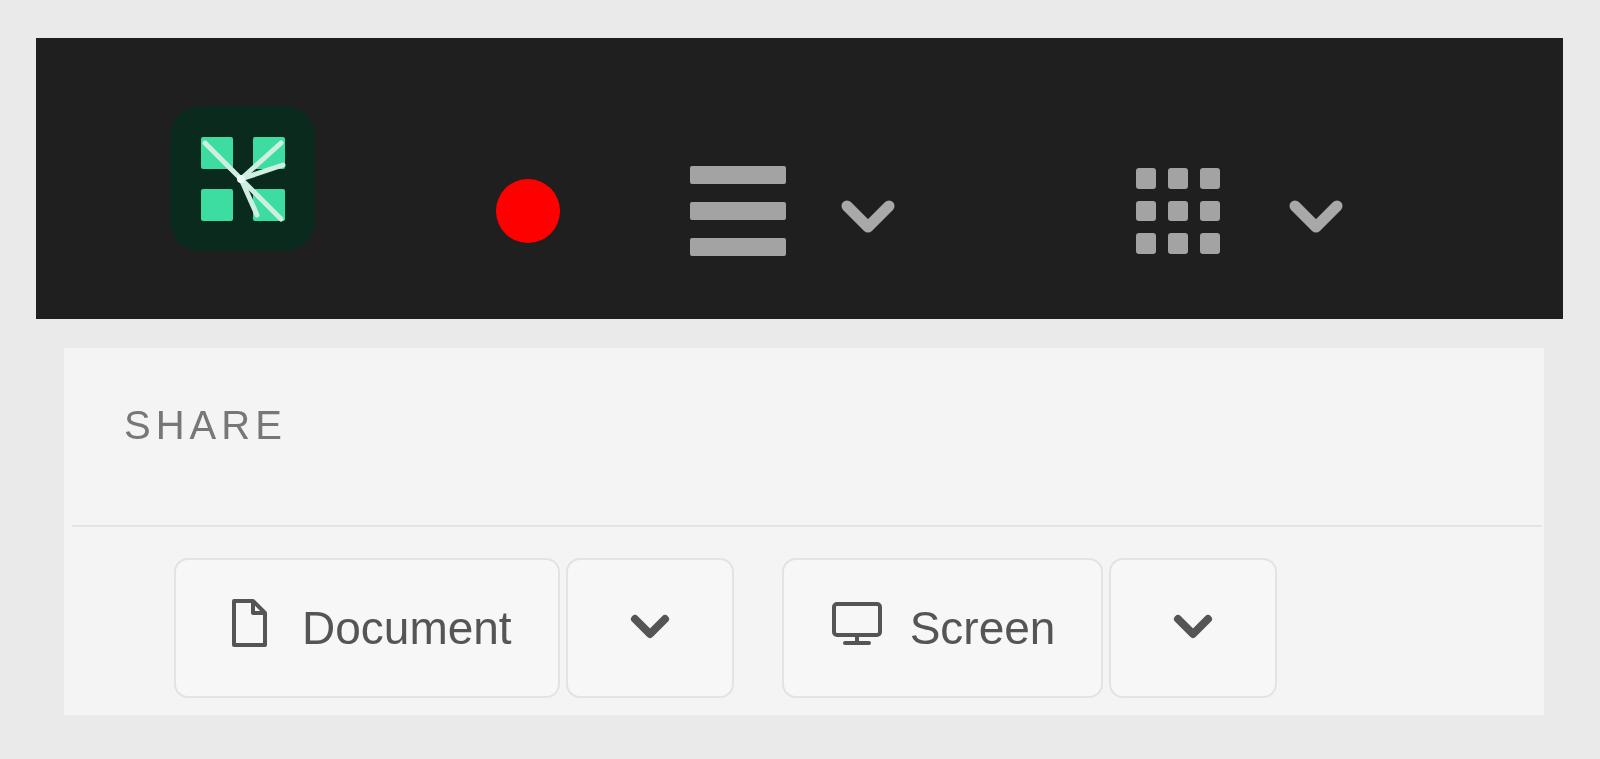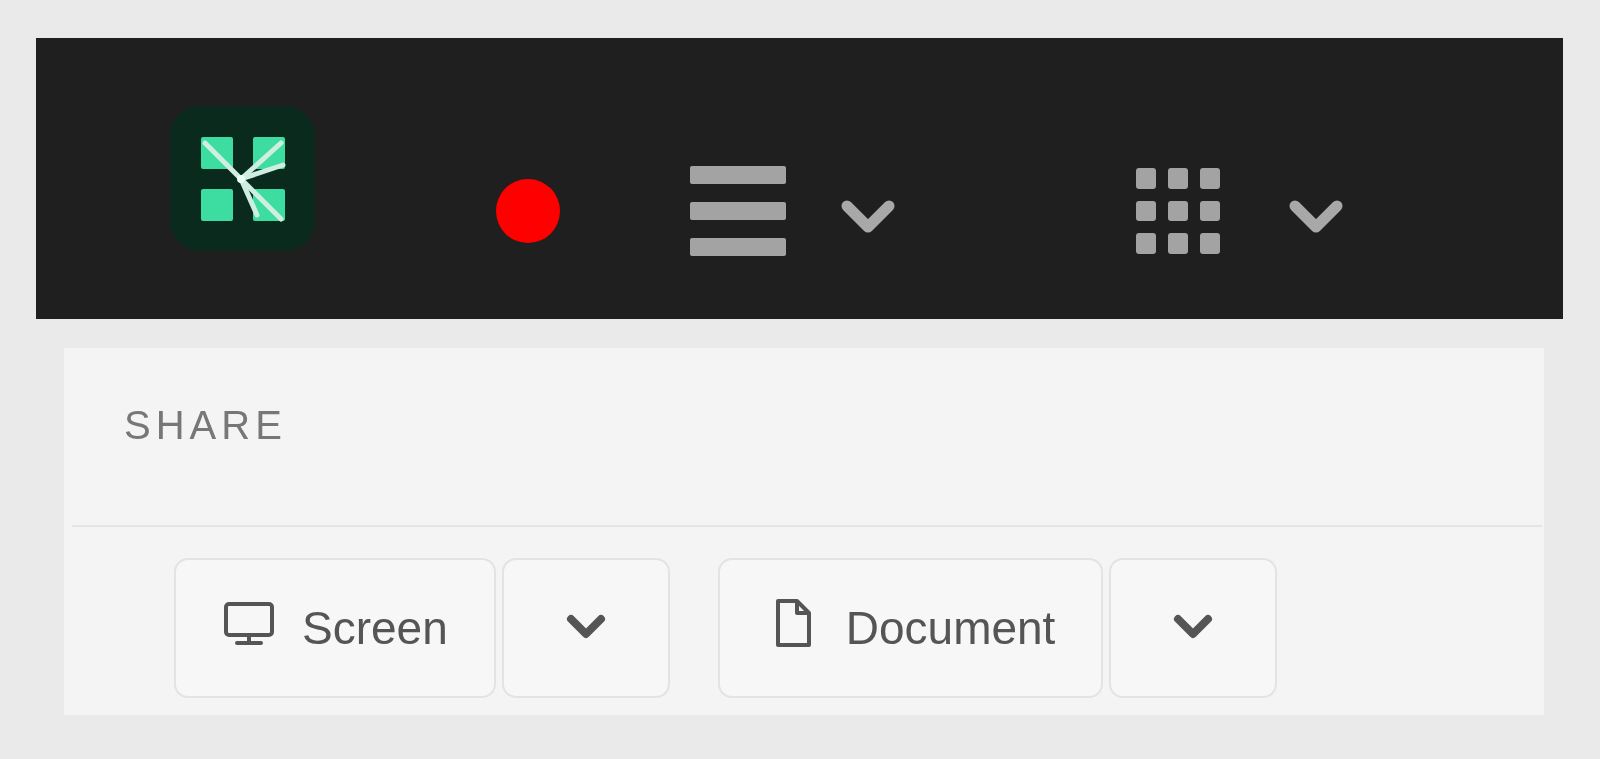--- a/index.html
+++ b/index.html
@@ -247,45 +247,45 @@
     <div class="panel-section-title">SHARE</div>
 
     <div class="panel-divider"></div>
 
     <div class="share-row">
 
       <div class="btn-group">
         <div class="share-btn">
           <span class="btn-icon">
             <svg width="54" height="54" viewBox="0 0 54 54" xmlns="http://www.w3.org/2000/svg">
-              <rect x="4" y="8" width="46" height="31" rx="3" fill="none" stroke="#555555" stroke-width="4"></rect>
-              <line x1="27" y1="39" x2="27" y2="46" stroke="#555555" stroke-width="4" stroke-linecap="round"></line>
-              <line x1="15" y1="47" x2="39" y2="47" stroke="#555555" stroke-width="4" stroke-linecap="round"></line>
-            </svg>
-          </span>
-          <span class="btn-label">Screen</span>
+              <path d="M12 5 H31 L43 17 V49 H12 Z" fill="none" stroke="#555555" stroke-width="4" stroke-linejoin="round"></path>
+              <path d="M31 5 V17 H43" fill="none" stroke="#555555" stroke-width="4" stroke-linejoin="round"></path>
+            </svg>
+          </span>
+          <span class="btn-label">Document</span>
         </div>
         <div class="share-caret">
           <span>
             <svg width="56" height="56" viewBox="0 0 56 56" xmlns="http://www.w3.org/2000/svg">
               <polyline points="13,21 28,36 43,21" fill="none" stroke="#555555" stroke-width="8" stroke-linecap="round" stroke-linejoin="round"></polyline>
             </svg>
           </span>
         </div>
       </div>
 
       <div class="btn-group">
         <div class="share-btn">
           <span class="btn-icon">
             <svg width="54" height="54" viewBox="0 0 54 54" xmlns="http://www.w3.org/2000/svg">
-              <path d="M12 5 H31 L43 17 V49 H12 Z" fill="none" stroke="#555555" stroke-width="4" stroke-linejoin="round"></path>
-              <path d="M31 5 V17 H43" fill="none" stroke="#555555" stroke-width="4" stroke-linejoin="round"></path>
-            </svg>
-          </span>
-          <span class="btn-label">Document</span>
+              <rect x="4" y="8" width="46" height="31" rx="3" fill="none" stroke="#555555" stroke-width="4"></rect>
+              <line x1="27" y1="39" x2="27" y2="46" stroke="#555555" stroke-width="4" stroke-linecap="round"></line>
+              <line x1="15" y1="47" x2="39" y2="47" stroke="#555555" stroke-width="4" stroke-linecap="round"></line>
+            </svg>
+          </span>
+          <span class="btn-label">Screen</span>
         </div>
         <div class="share-caret">
           <span>
             <svg width="56" height="56" viewBox="0 0 56 56" xmlns="http://www.w3.org/2000/svg">
               <polyline points="13,21 28,36 43,21" fill="none" stroke="#555555" stroke-width="8" stroke-linecap="round" stroke-linejoin="round"></polyline>
             </svg>
           </span>
         </div>
       </div>
 

